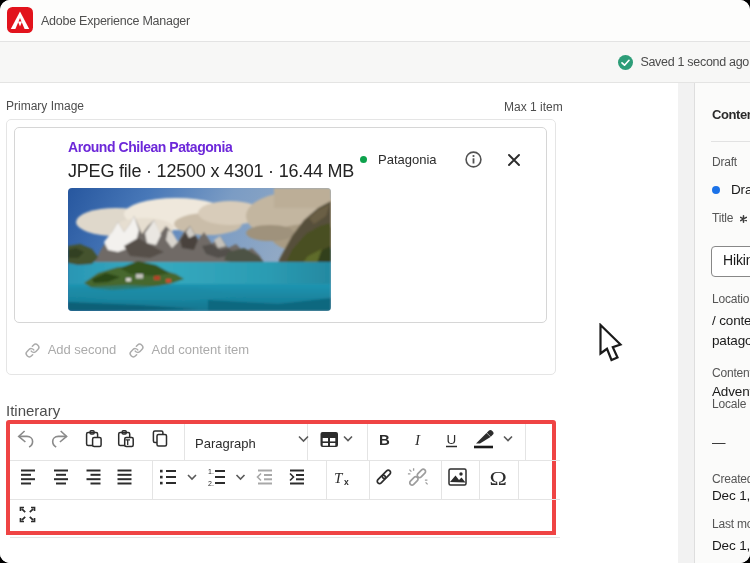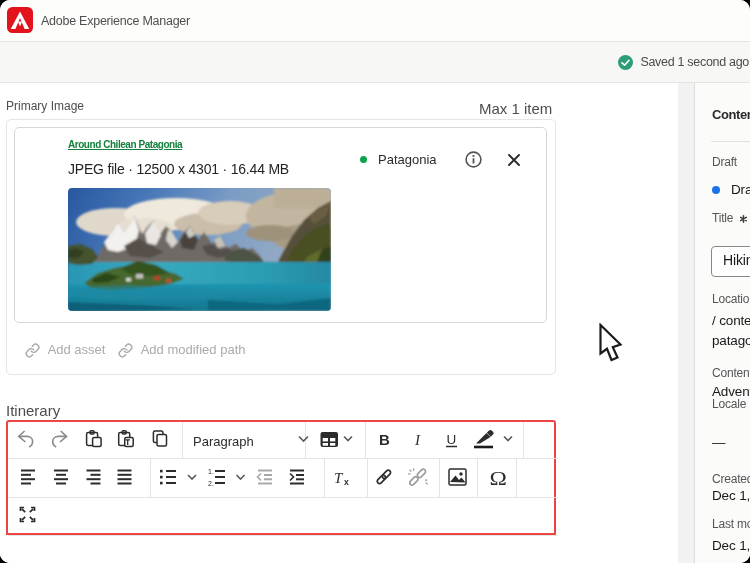--- a/index.html
+++ b/index.html
@@ -15,35 +15,35 @@
   #savedbar { left:0; top:42px; width:750px; height:41px; background:#f7f7f6; border-bottom:1px solid #e4e4e3; }
   #savedtxt { right:1px; top:13px; font-size:12.5px; letter-spacing:-.3px; color:#4b4b4b; position:absolute; }
 
   
   #main { left:0; top:83px; width:750px; height:480px; background:#f2f2f2; }
   #leftcol { left:0; top:0; width:678px; height:480px; background:#fff; }
   #rpanel { left:694px; top:0; width:56px; height:480px; background:#fbfbfa; border-left:1px solid #dedede; }
 
   .lbl { font-size:12px; color:#4d4d4d; }
   #lbl-primary { left:6px; top:16px; }
-  #lbl-max { left:479px; top:17px; font-size:15px; color:#4d4d4d; }
+  #lbl-max { left:504px; top:17px; font-size:12px; color:#4d4d4d; }
 
   
   #outercard { left:6px; top:36px; width:550px; height:256px; border:1px solid #e5e5e5; border-radius:5px; }
   #assetcard { left:14px; top:44px; width:533px; height:196px; border:1px solid #d6d6d6; border-radius:5px; background:#fff; }
-  #asset-title { left:68px; top:56px; font-size:10px; font-weight:700; color:#15803d; text-decoration:underline; letter-spacing:-.45px; }
-  #asset-meta { left:68px; top:78px; font-size:14px; color:#242424; letter-spacing:-.2px; }
+  #asset-title { left:68px; top:56px; font-size:14px; font-weight:700; color:#6d28d9; letter-spacing:-.45px; }
+  #asset-meta { left:68px; top:78px; font-size:18px; color:#242424; letter-spacing:-.2px; }
   #thumb { left:68px; top:105px; width:263px; height:123px; border-radius:4px; overflow:hidden; }
   #pubdot { left:360px; top:73px; width:7px; height:7px; border-radius:50%; background:#0da24c; }
   #pubtxt { left:378px; top:69px; font-size:13px; color:#2c2c2c; }
   #addrow { left:25px; top:259px; font-size:13px; color:#ababab; }
 
   
   #lbl-itin { left:6px; top:319px; font-size:15px; color:#4d4d4d; }
-  #rte { left:6px; top:337px; width:550px; height:115px; border:2px solid #ef4444; border-top-left-radius:3px; border-top-right-radius:3px; background:#fff; }
+  #rte { left:6px; top:337px; width:550px; height:115px; border:4px solid #ef4444; border-top-left-radius:3px; border-top-right-radius:3px; background:#fff; }
   .hline { position:absolute; left:0; width:550px; height:1px; background:#e4e4e4; }
   .vline { position:absolute; width:1px; background:#e4e4e4; }
   #para-txt { left:185px; top:12px; font-size:13px; color:#2c2c2c; position:absolute; }
 
   
   .plabel { position:absolute; left:17px; font-size:12px; letter-spacing:-.2px; color:#555; white-space:nowrap; }
   .pval { position:absolute; left:17px; font-size:13.5px; letter-spacing:-.15px; color:#191919; white-space:nowrap; }
   #ptitle { left:17px; top:23.5px; font-size:13px; letter-spacing:-.4px; color:#2b2b2b; font-weight:700; white-space:nowrap; }
   #phr { left:16px; top:58px; width:39px; height:1px; background:#e2e2e2; }
   #pinput { left:16px; top:162.5px; width:70px; height:31.5px; border:1.2px solid #888; border-radius:4px; background:#fff; }
@@ -165,28 +165,28 @@
         <path d="M2 2 L12 12 M12 2 L2 12" stroke="#2c2c2c" stroke-width="1.9" stroke-linecap="round"></path>
       </svg>
 
       <div id="addrow" class="abs">
         <svg style="vertical-align:-3.5px" width="15" height="15" viewBox="0 0 16 16">
           <g stroke="#ababab" stroke-width="1.6" fill="none" stroke-linecap="round">
             <path d="M6.67 8.67 a3.33 3.33 0 0 0 5.03 .36 l2 -2 a3.33 3.33 0 0 0 -4.71 -4.71 l-1.15 1.14"></path>
             <path d="M9.33 7.33 a3.33 3.33 0 0 0 -5.03 -.36 l-2 2 a3.33 3.33 0 0 0 4.71 4.71 l1.14 -1.14"></path>
           </g>
         </svg>
-        <span style="margin-left:4px">Add asset</span>
+        <span style="margin-left:4px">Add second</span>
         <svg style="vertical-align:-3.5px;margin-left:9px" width="15" height="15" viewBox="0 0 16 16">
           <g stroke="#ababab" stroke-width="1.6" fill="none" stroke-linecap="round">
             <path d="M6.67 8.67 a3.33 3.33 0 0 0 5.03 .36 l2 -2 a3.33 3.33 0 0 0 -4.71 -4.71 l-1.15 1.14"></path>
             <path d="M9.33 7.33 a3.33 3.33 0 0 0 -5.03 -.36 l-2 2 a3.33 3.33 0 0 0 4.71 4.71 l1.14 -1.14"></path>
           </g>
         </svg>
-        <span style="margin-left:4px">Add modified path</span>
+        <span style="margin-left:4px">Add content item</span>
       </div>
 
       <div id="lbl-itin" class="abs">Itinerary</div>
       <div id="rte" class="abs">
         <div class="hline" style="top:36px"></div>
         <div class="hline" style="top:75px"></div>
         <div class="hline" style="top:113px"></div>
 
         <div class="vline" style="left:174px;top:0;height:36px"></div>
         <div class="vline" style="left:297px;top:0;height:36px"></div>

